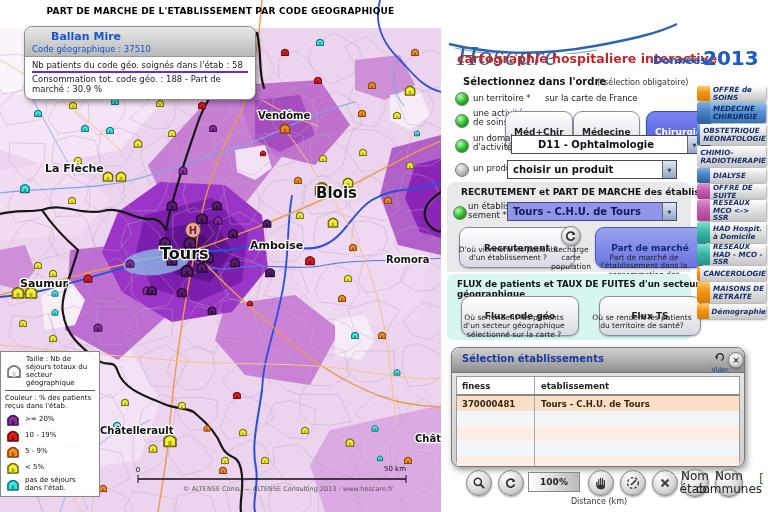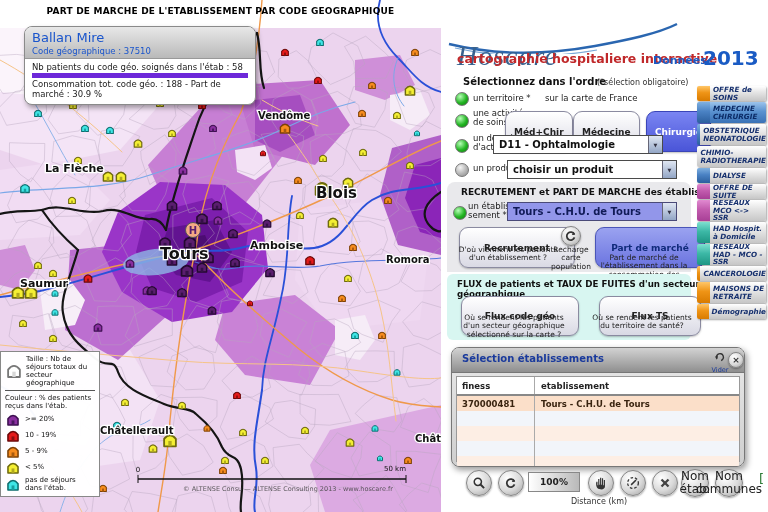--- a/index.html
+++ b/index.html
@@ -12,25 +12,25 @@
   #map-title{position:absolute;left:0;top:6px;width:441px;text-align:center;
              font-size:9px;font-weight:bold;color:#000;letter-spacing:.2px;}
   #map-svg{position:absolute;left:0;top:0;}
 
   
   #tooltip{position:absolute;left:24px;top:26px;width:230px;border:1px solid #8a8a8a;
            border-radius:8px;background:#fff;box-shadow:2px 3px 5px rgba(0,0,0,.35);
            overflow:hidden;font-size:8.5px;}
   #tooltip .tt-head{background:linear-gradient(180deg,#e8e8e8,#b9b9b9);
            padding:3px 7px 2px 7px;border-bottom:1px solid #999;}
-  #tooltip .tt-name{color:#1a55cc;font-weight:normal;font-size:13px;}
+  #tooltip .tt-name{color:#1a55cc;font-weight:bold;font-size:11px;margin-left:19px;}
   #tooltip .tt-code{color:#1a55cc;font-size:8.5px;margin-top:1px;}
   #tooltip .tt-body{padding:2px 7px 4px 7px;color:#222;}
   #tooltip .tt-line{padding:1px 0;}
-  #tooltip .tt-line + .tt-line{border-top:5px solid #6d28d9;}
+  #tooltip .tt-line + .tt-line{border-top:2px solid #6d28d9;}
 
   
   #legend{position:absolute;left:0;top:351px;width:90px;background:rgba(255,255,255,.97);
           border:1px solid #888;padding:3px 4px 4px 4px;font-size:7px;color:#111;
           line-height:1.15;}
   #legend .lg-size{display:flex;gap:3px;align-items:center;}
   #legend hr{border:none;border-top:1px solid #555;margin:3px 0;}
   .lg-item{display:flex;gap:4px;align-items:center;margin-top:2px;}
   .lg-item .lg-txt{white-space:pre-line;}
 
@@ -798,21 +798,21 @@
     <div class="row-label" style="left:28px;top:109px;">une activité
 de soins</div>
     <div class="pill" style="left: 60px; top: 111px;">Méd+Chir</div>
       <div class="pill" style="left: 128px; top: 111px;">Médecine</div>
       <div class="pill sel" style="left: 201px; top: 111px;">Chirurgie</div>
       <div id="activity-pills"></div>
 
     <div class="dot on" style="left:10px;top:139px;"></div>
     <div class="row-label" style="left:28px;top:134px;">un domaine
 d'activité</div>
-    <div class="selbox" style="left:48px;top:135px;width:168px;">
+    <div class="selbox" style="left:66px;top:135px;width:168px;padding-left:21px;">
       <span class="sb-txt">D11 - Ophtalmologie</span>
       <span class="sb-arrow">▼</span>
     </div>
 
     <div class="dot off" style="left:10px;top:163px;"></div>
     <div class="row-label" style="left:28px;top:164px;">un produit</div>
     <div class="selbox" style="left:62px;top:160px;width:168px;">
       <span class="sb-txt">choisir un produit</span>
       <span class="sb-arrow">▼</span>
     </div>

